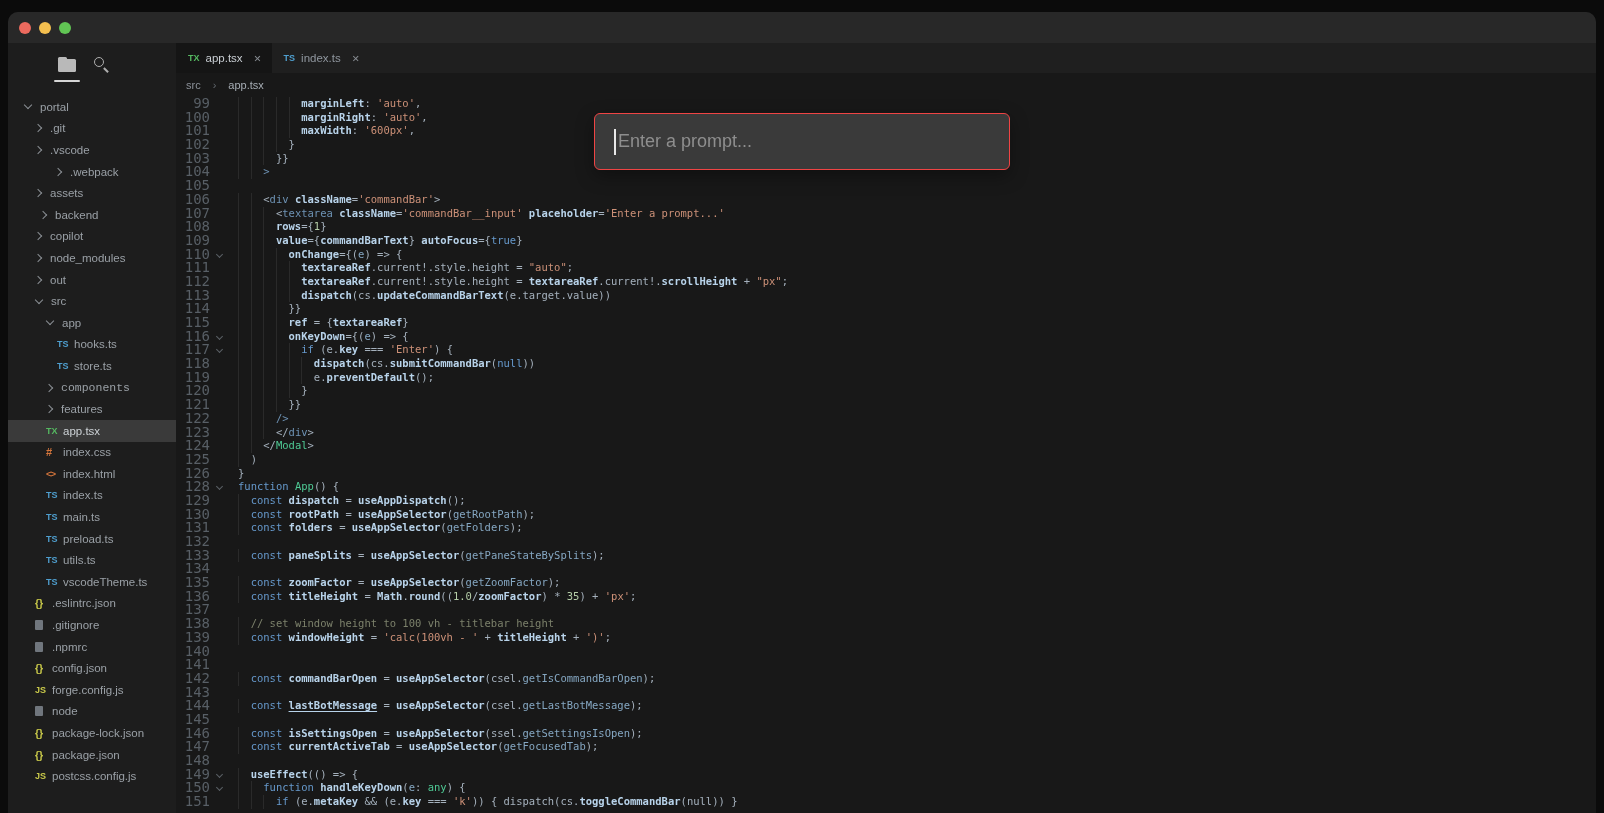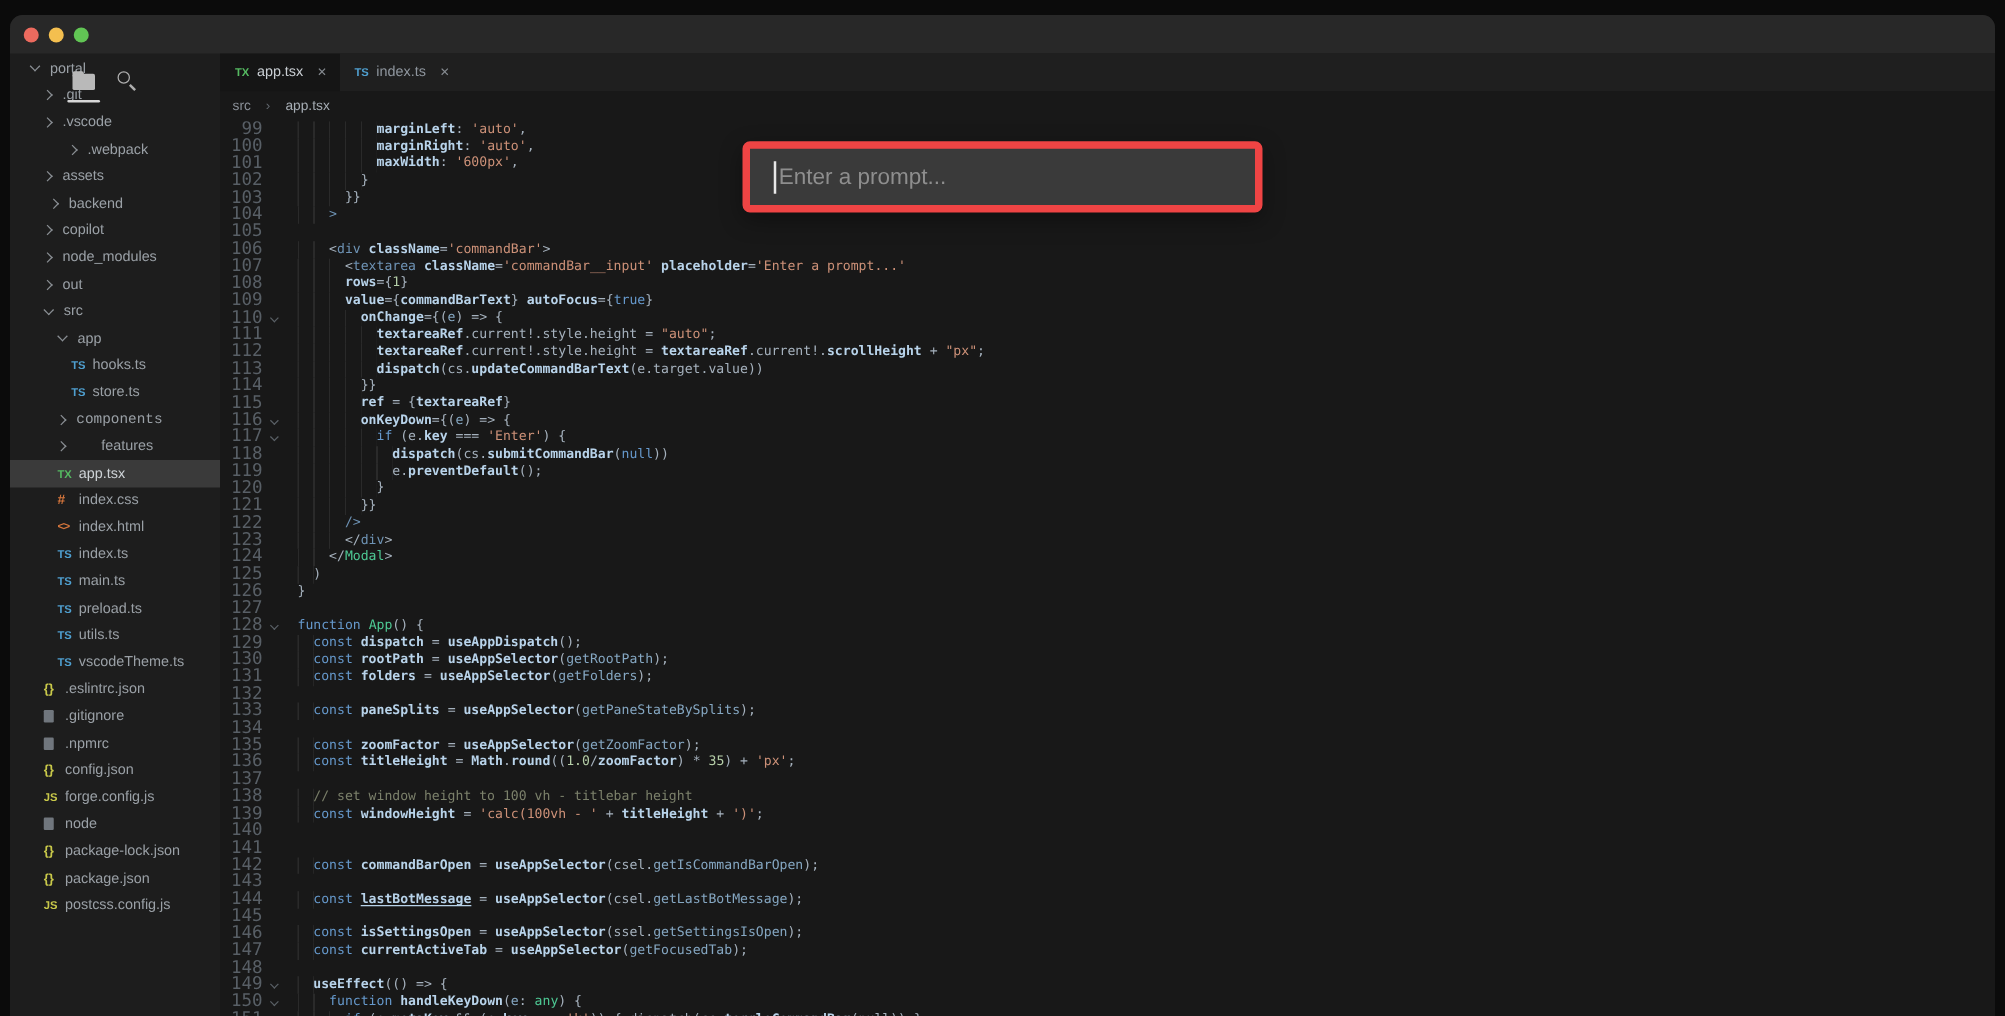--- a/index.html
+++ b/index.html
@@ -14,21 +14,21 @@
 
   
   .titlebar { height:31px; background:#282828; flex:0 0 auto;
               display:flex; align-items:center; padding-left:11px; }
   .tlight { width:12px; height:12px; border-radius:50%; margin-right:8px; }
   .tl-red { background:#ec6a5e; } .tl-yellow { background:#f4bf4f; } .tl-green { background:#61c554; }
 
   .main { flex:1; display:flex; min-height:0; }
 
   
-  .sidebar { width:168px; flex:0 0 auto; background:#1d1d1d; display:flex; flex-direction:row; }
+  .sidebar { width:168px; flex:0 0 auto; background:#1d1d1d; display:flex; flex-direction:column; }
   .side-toolbar { height:52px; flex:0 0 auto; position:relative; }
   .tool-folder { position:absolute; left:50px; top:14px; width:20px; height:17px; cursor:pointer; }
   .tool-folder .f-tab { position:absolute; left:0; top:0; width:9px; height:4px; background:#b9b9b9; border-radius:1.5px 1.5px 0 0; }
   .tool-folder .f-body { position:absolute; left:0; top:2px; width:18px; height:13px; background:#b9b9b9; border-radius:1.5px; }
   .tool-underline { position:absolute; left:46px; top:37px; width:26px; height:2px; background:#d6d6d6; border-radius:1px; }
   .tool-search { position:absolute; left:85px; top:13px; width:18px; height:18px; cursor:pointer; }
   .tool-search .s-circle { position:absolute; left:1px; top:1px; width:10px; height:10px;
                            border:1.6px solid #aeaeae; border-radius:50%; }
   .tool-search .s-handle { position:absolute; left:11px; top:11px; width:6px; height:1.6px;
                            background:#aeaeae; transform:rotate(45deg); transform-origin:left center; }
@@ -86,21 +86,21 @@
   .tok-u { color:#b8d3ea; font-weight:bold; text-decoration:underline; text-underline-offset:2px; }
   .tok-a { color:#85a7c2; }
   .tok-s { color:#cd9178; }
   .tok-n { color:#b5cea8; }
   .tok-c { color:#7c816b; }
   .tok-t { color:#6e93b5; }
   .tok-m { color:#4ec994; }
 
   
   .cmdbar { position:absolute; left:586px; top:101px; width:416px; height:57px;
-            background:#3a3a3a; border:6px solid #ef4444; border-radius:6px;
+            background:#3a3a3a; border:1px solid #ef4444; border-radius:6px;
             box-shadow:0 6px 18px rgba(0,0,0,0.35);
             display:flex; align-items:center; padding-left:19px; cursor:text; }
   .cmd-caret { width:2px; height:26px; background:#e8e8e8; flex:0 0 auto; }
   .cmd-placeholder { margin-left:2px; font-size:18px; color:#8e8e8e; }
 </style>
 </head>
 <body>
 
 <div class="frame">
   <div class="window">
@@ -175,21 +175,21 @@
               <span class="tree-label">hooks.ts</span>
             </div>
             <div class="tree-row" style="padding-left: 49px;">
               <span class="ficon ts">TS</span>
               <span class="tree-label">store.ts</span>
             </div>
             <div class="tree-row" style="padding-left: 38px; font-family: Liberation Mono, monospace;">
               <span class="chev right"></span>
               <span class="tree-label">components</span>
             </div>
-            <div class="tree-row" style="padding-left: 38px; gap: 20px;">
+            <div class="tree-row" style="padding-left: 38px;">
               <span class="chev right"></span>
               <span class="tree-label">features</span>
             </div>
             <div class="tree-row selected" style="padding-left: 38px;">
               <span class="ficon tsx">TX</span>
               <span class="tree-label">app.tsx</span>
             </div>
             <div class="tree-row" style="padding-left: 38px;">
               <span class="ficon css">#</span>
               <span class="tree-label">index.css</span>
@@ -424,25 +424,20 @@
               <span class="ln">125</span>
               <span class="foldcol"></span>
               <span class="src"><span class="ind" style="width: 12.64px;"></span><span class="tok-p">)</span></span>
             </div>
             <div class="codeline">
               <span class="ln">126</span>
               <span class="foldcol"></span>
               <span class="src"><span class="tok-p">}</span></span>
             </div>
             <div class="codeline">
-              <span class="ln">127</span>
-              <span class="foldcol"></span>
-              <span class="src"></span>
-            </div>
-            <div class="codeline">
               <span class="ln">128</span>
               <span class="foldcol">
                 <span class="fold"></span>
               </span>
               <span class="src"><span class="tok-k">function</span><span class="tok-p"> </span><span class="tok-m">App</span><span class="tok-p">() {</span></span>
             </div>
             <div class="codeline">
               <span class="ln">129</span>
               <span class="foldcol"></span>
               <span class="src"><span class="ind" style="width: 12.64px;"></span><span class="tok-k">const</span><span class="tok-p"> </span><span class="tok-i">dispatch</span><span class="tok-p"> = </span><span class="tok-i">useAppDispatch</span><span class="tok-p">();</span></span>

